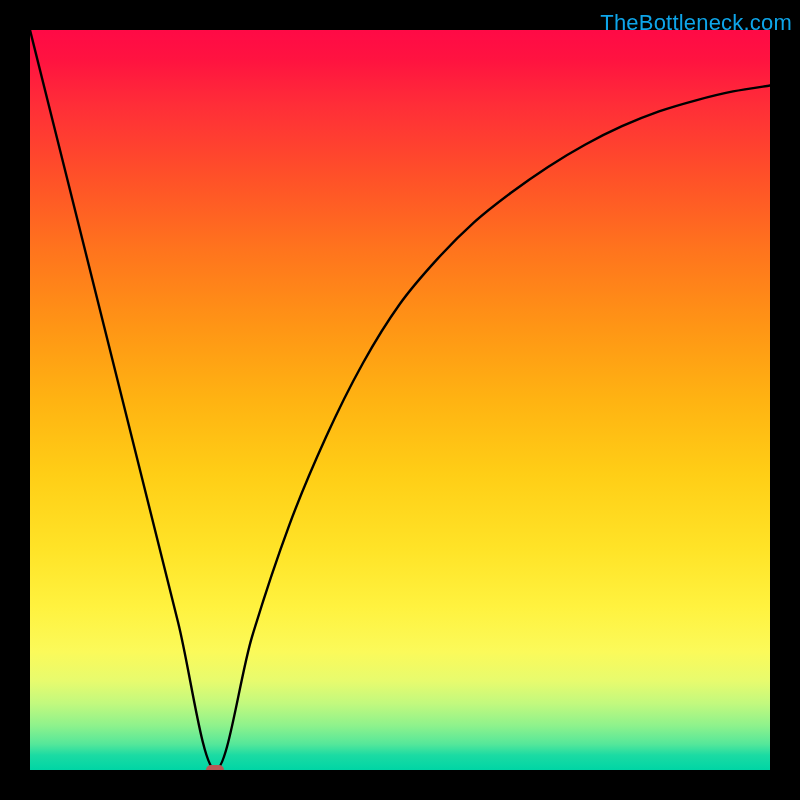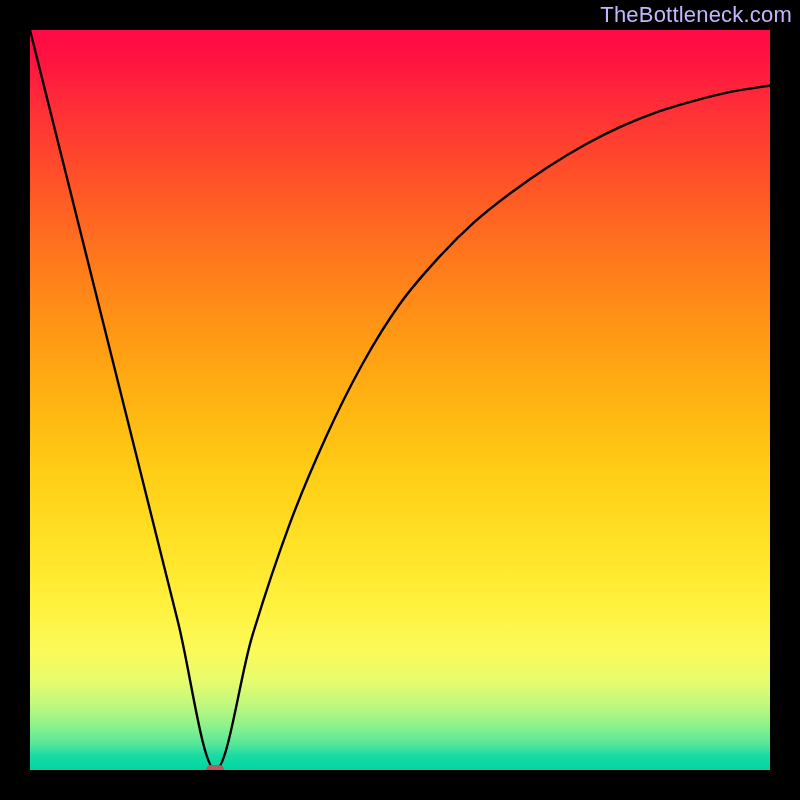--- a/index.html
+++ b/index.html
@@ -11,23 +11,23 @@
     font-family: Arial, Helvetica, sans-serif;
   }
   .frame {
     position: relative;
     width: 800px;
     height: 800px;
     background: #000;
   }
   .watermark {
     position: absolute;
-    top: 2px;
+    top: 10px;
     right: 8px;
-    color: #c4b5fd;
+    color: #0ea5e9;
     font-size: 22px;
     font-weight: 500;
     letter-spacing: 0.2px;
     z-index: 20;
   }
   .plot-area {
     position: absolute;
     left: 30px;
     top: 30px;
     width: 740px;

